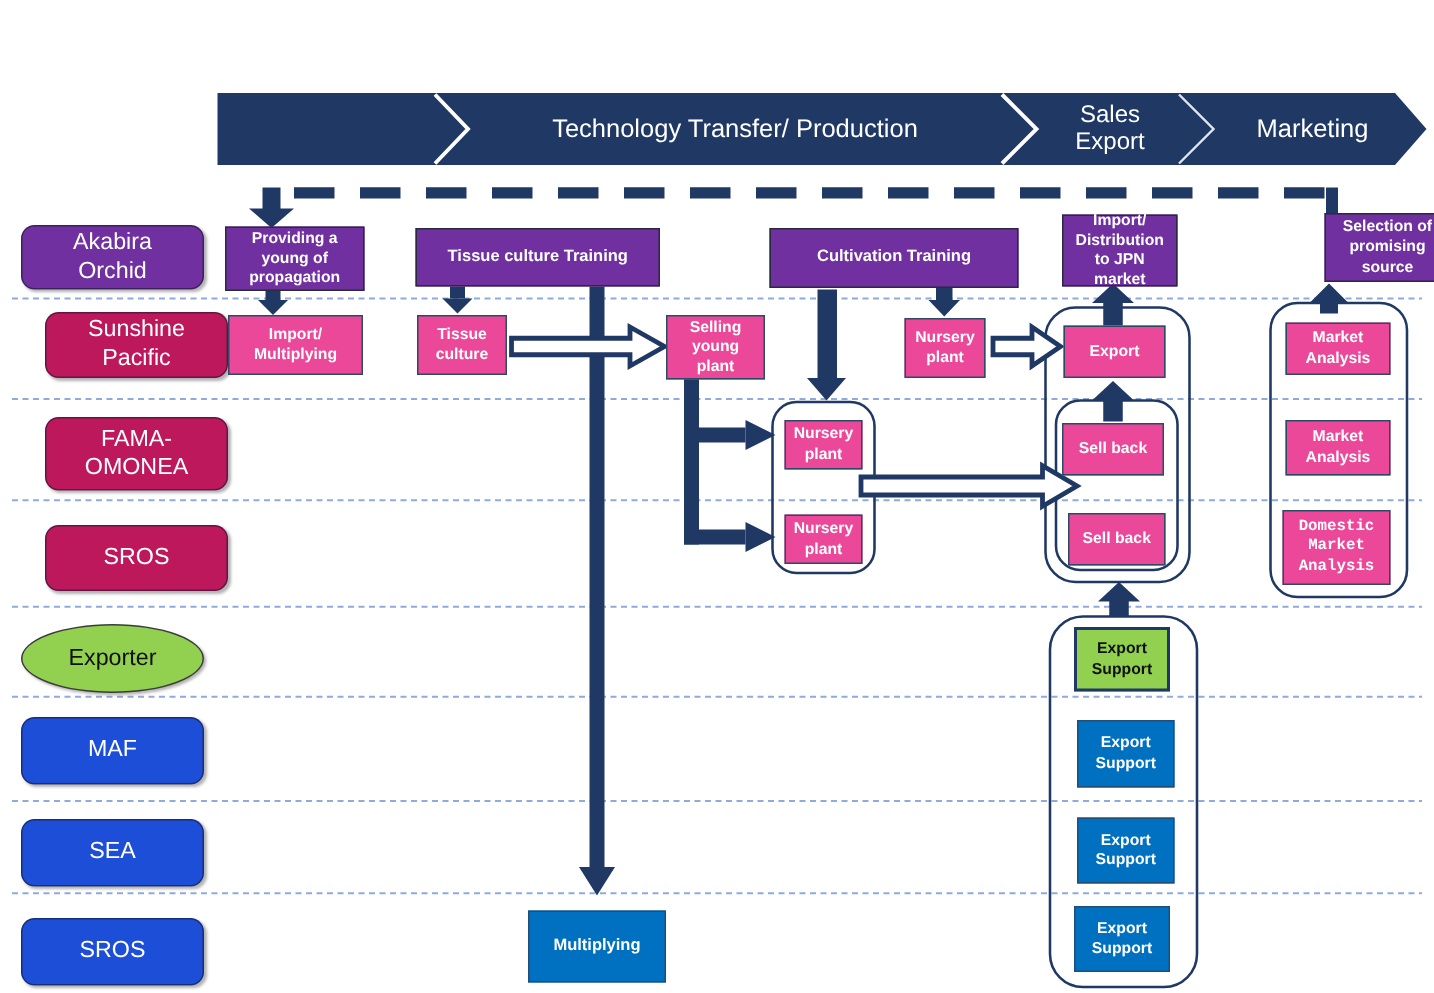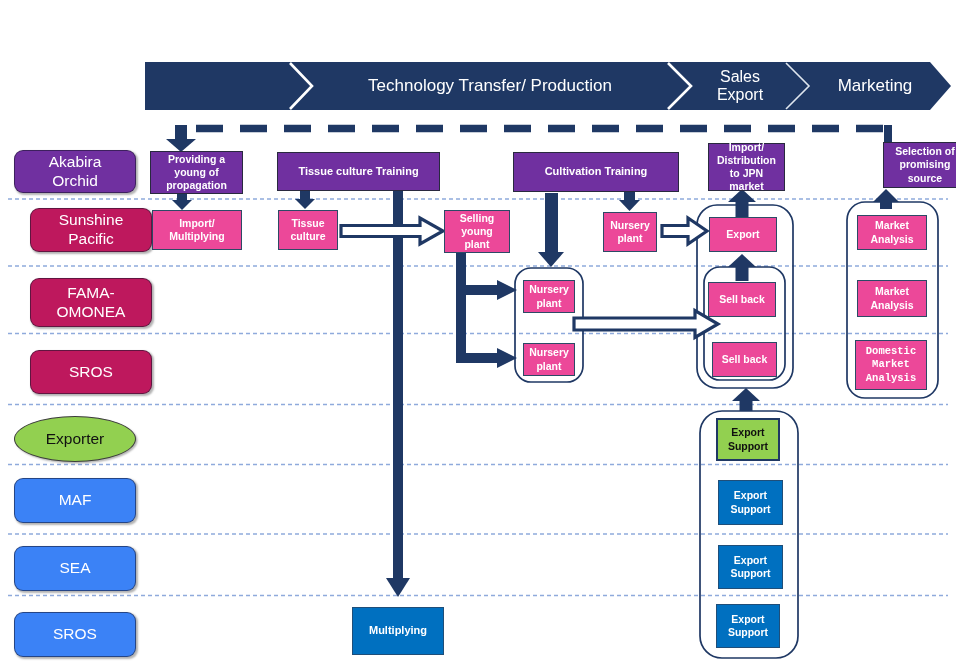--- a/index.html
+++ b/index.html
@@ -23,21 +23,21 @@
   
   .actor{
     position:absolute;left:14px;width:120px;color:#fff;
     display:flex;align-items:center;justify-content:center;text-align:center;
     font-size:15.5px;line-height:1.2;border-radius:9px;
     border:1px solid rgba(20,20,40,.55);box-shadow:1.5px 1.5px 2px rgba(0,0,0,.3);
   }
   .actor .inner{max-width:78px;}
   .a-purple{background:#7030a0;}
   .a-green{background:#be185d;margin-left:16px;}
-  .a-blue{background:#3b82f6;}
+  .a-blue{background:#1d4ed8;}
   .a-ellipse{background:#92d050;color:#111;border-radius:50%;border:1.5px solid #3c3c3c;}
   
   .box{
     position:absolute;display:flex;align-items:center;justify-content:center;
     text-align:center;color:#fff;font-size:10.5px;font-weight:600;line-height:1.25;
     padding:1px 4px;box-sizing:border-box;
   }
   .purple{background:#7030a0;border:1.4px solid #29293f;}
   .green{background:#ec4899;border:1.4px solid #2c4a66;}
   .blue{background:#0070c0;border:1.5px solid #1f4e79;}

